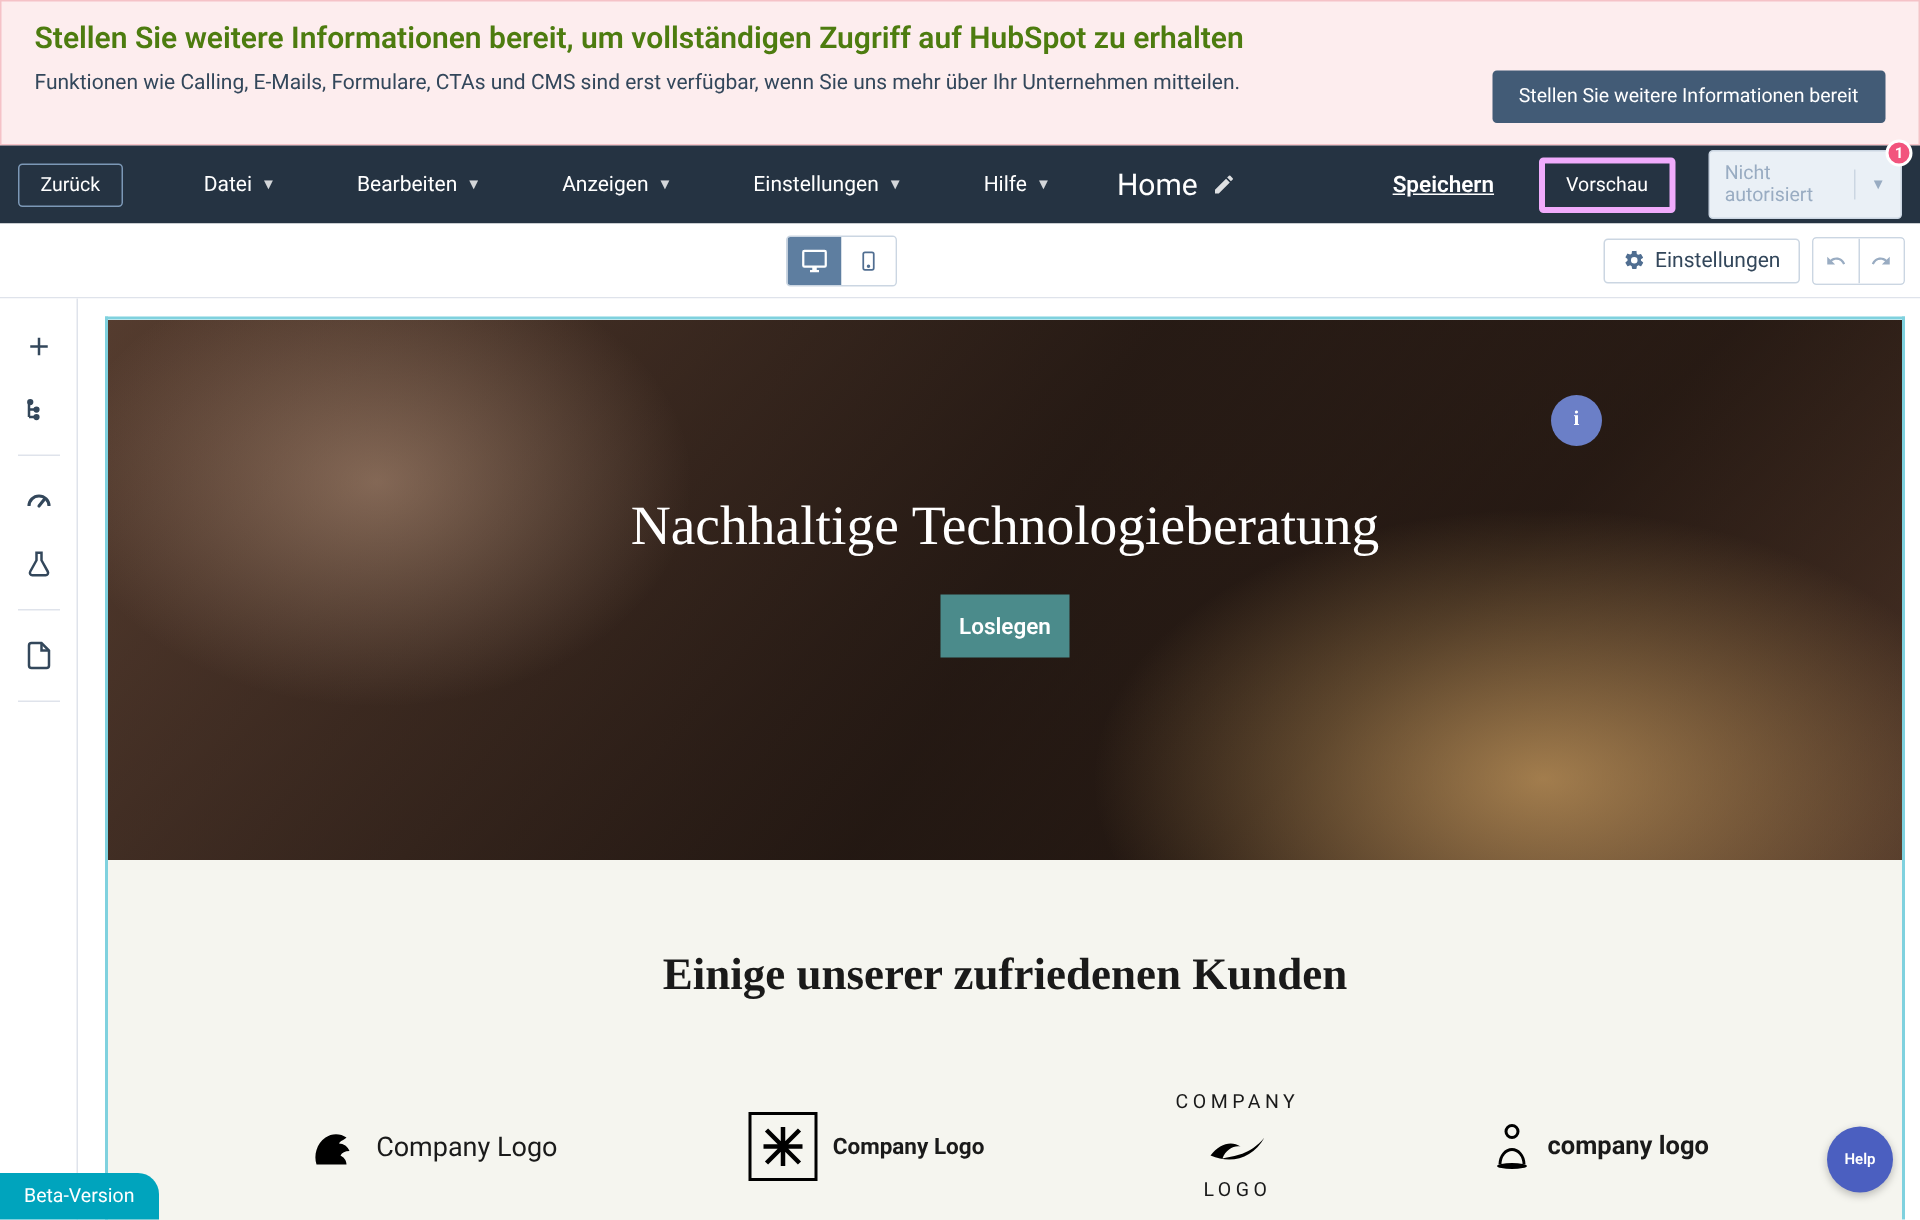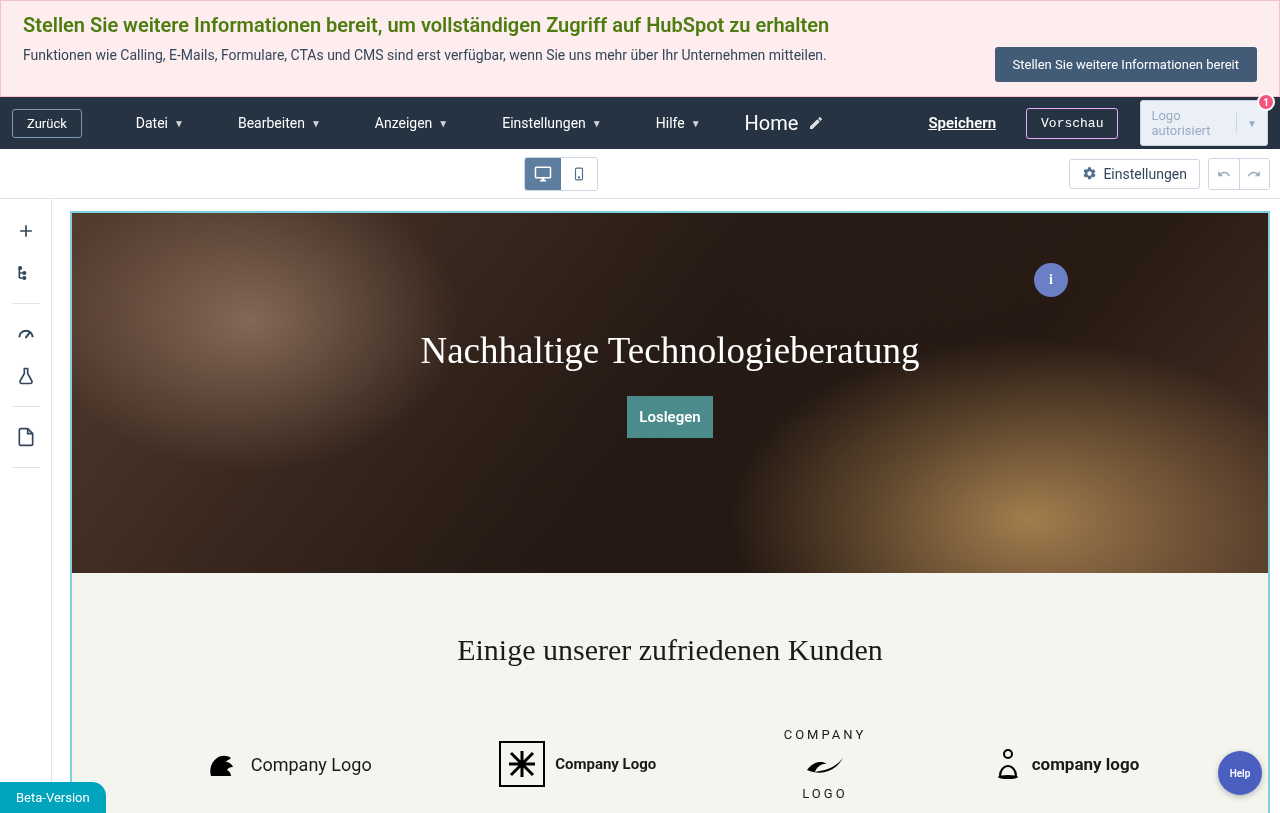--- a/index.html
+++ b/index.html
@@ -15,21 +15,21 @@
 
 .topbar { background: #253342; height: 52px; display: flex; align-items: center; padding: 0 12px; gap: 22px; color: #fff; }
 .back-btn { border: 1px solid #7c98b6; background: transparent; color: #fff; padding: 6px 14px; font-size: 13px; border-radius: 3px; cursor: pointer; }
 .menu-item { display: flex; align-items: center; gap: 6px; font-size: 14px; cursor: pointer; padding-left: 32px; }
 .chev { font-size: 10px; opacity: .8; }
 .spacer { flex: 1; }
 .page-title-wrap { display: flex; align-items: center; gap: 10px; margin-right: 60px; }
 .page-title { font-size: 20px; font-weight: 400; }
 .edit-ic { width: 16px; height: 16px; opacity: .85; cursor: pointer; }
 .save-link { font-size: 15px; font-weight: 600; text-decoration: underline; cursor: pointer; margin-right: 8px; }
-.preview-btn { border: 1px solid #f0abfc; background: transparent; color: #fff; padding: 7px 14px; font-size: 13px; border-radius: 3px; cursor: pointer; font-family: Liberation Mono, monospace; }
+.preview-btn { border: 4px solid #f0abfc; background: transparent; color: #fff; padding: 7px 14px; font-size: 13px; border-radius: 3px; cursor: pointer; }
 .auth-btn { background: #eaf0f6; color: #99acc2; border: 1px solid #cbd6e2; padding: 7px 10px; font-size: 13px; border-radius: 3px; display: flex; align-items: center; gap: 10px; position: relative; cursor: default; }
 .auth-btn .divider { width: 1px; height: 20px; background: #cbd6e2; }
 .auth-btn .cd { font-size: 10px; color: #99acc2; }
 .badge { position: absolute; top: -8px; right: -8px; width: 18px; height: 18px; background: #f2547d; border: 2px solid #fff; border-radius: 50%; color: #fff; font-size: 10px; font-weight: 700; display: flex; align-items: center; justify-content: center; }
 
 
 .subbar { height: 50px; border-bottom: 1px solid #dfe3eb; display: flex; align-items: center; justify-content: space-between; padding: 0 10px 0 0; background: #fff; }
 .subbar-left { width: 52px; }
 .subbar-center { display: flex; gap: 0; border: 1px solid #cbd6e2; border-radius: 3px; overflow: hidden; }
 .device-btn { width: 36px; height: 32px; display: flex; align-items: center; justify-content: center; background: #fff; cursor: pointer; color: #506e91; }
@@ -57,21 +57,21 @@
   linear-gradient(120deg, rgba(60,40,30,.6) 0%, rgba(30,20,15,.7) 50%, rgba(60,40,30,.55) 100%),
   linear-gradient(135deg, #7a5a48 0%, #3b2a22 45%, #1f1510 70%, #5c4030 100%);
 }
 .hero h1 { font-family: Georgia, serif; font-size: 37px; font-weight: 500; margin-bottom: 24px; margin-top: -20px; }
 .hero p { font-size: 15px; margin-bottom: 28px; }
 .hero-btn { background: #4b8b8b; color: #fff; border: none; padding: 12px 12px; font-size: 15px; font-weight: 600; cursor: pointer; }
 .info-bubble { position: absolute; top: 50px; right: 200px; width: 34px; height: 34px; background: #6b7fc7; border-radius: 50%; display: flex; align-items: center; justify-content: center; color: #fff; font-family: Georgia, serif; font-size: 14px; font-weight: 700; cursor: pointer; }
 
 
 .customers { background: #f5f5ef; padding: 60px 40px 60px; text-align: center; }
-.customers h2 { font-family: Georgia, serif; font-size: 30px; font-weight: 400; color: #1a1a1a; margin-bottom: 60px; }
+.customers h2 { font-family: Georgia, serif; font-size: 30px; font-weight: 700; color: #1a1a1a; margin-bottom: 60px; }
 .logos { display: flex; justify-content: space-around; align-items: center; gap: 30px; padding: 0 40px; }
 .logo-item { display: flex; align-items: center; gap: 10px; color: #1a1a1a; font-size: 15px; }
 .logo-item.serif { font-family: Georgia, serif; font-size: 18px; }
 .logo-item.stencil { font-family: "Arial Black", sans-serif; letter-spacing: 3px; font-size: 13px; flex-direction: column; }
 .logo-item.lower { font-weight: 700; font-size: 17px; }
 .logo-ic { width: 40px; height: 40px; }
 .logo-sq { width: 46px; height: 46px; border: 2px solid #000; display: flex; align-items: center; justify-content: center; }
 
 
 .beta { position: fixed; bottom: 0; left: 0; background: #00a4bd; color: #fff; padding: 8px 16px; font-size: 13px; border-top-right-radius: 14px; cursor: pointer; }
@@ -118,21 +118,21 @@
   <div class="page-title-wrap">
     <span class="page-title">Home</span>
     <svg class="edit-ic" viewBox="0 0 24 24" fill="currentColor">
         <path d="M3 17.25V21h3.75L17.81 9.94l-3.75-3.75L3 17.25zM20.71 7.04a1 1 0 0 0 0-1.41l-2.34-2.34a1 1 0 0 0-1.41 0l-1.83 1.83 3.75 3.75 1.83-1.83z"></path>
       </svg>
   </div>
   <div class="spacer"></div>
   <span class="save-link">Speichern</span>
   <button class="preview-btn">Vorschau</button>
   <div class="auth-btn">
-    <span>Logo autorisiert</span>
+    <span>Nicht autorisiert</span>
     <span class="divider"></span>
     <span class="cd">▼</span>
     <span class="badge">1</span>
   </div>
 </div>
 
 <div class="subbar">
   <div class="subbar-left"></div>
   <div class="subbar-center">
     <div class="device-btn active">

